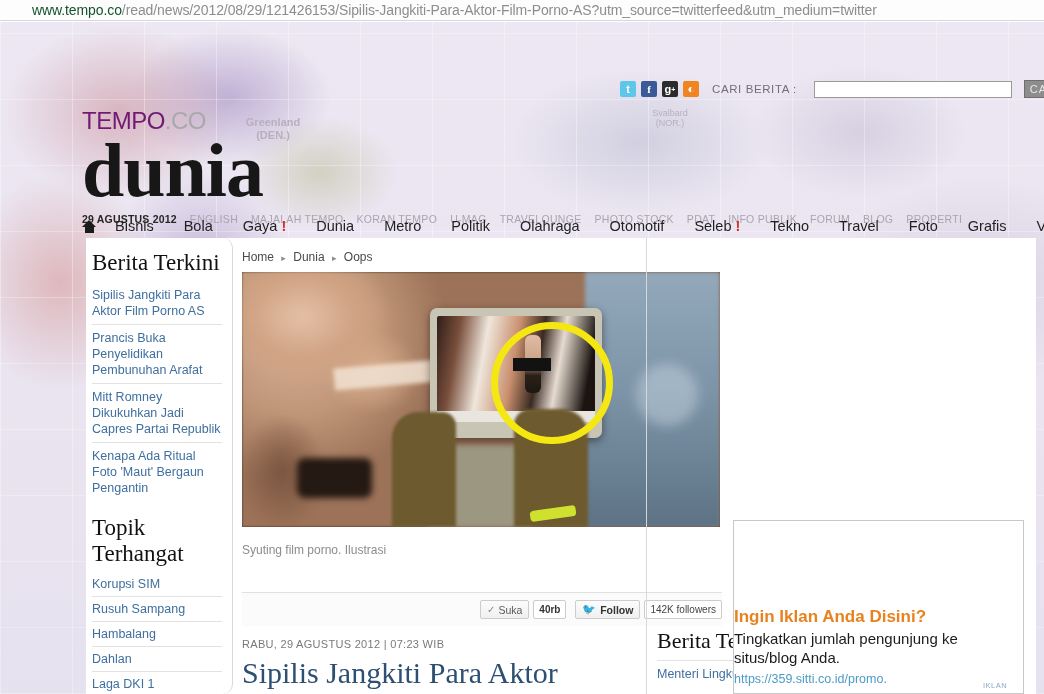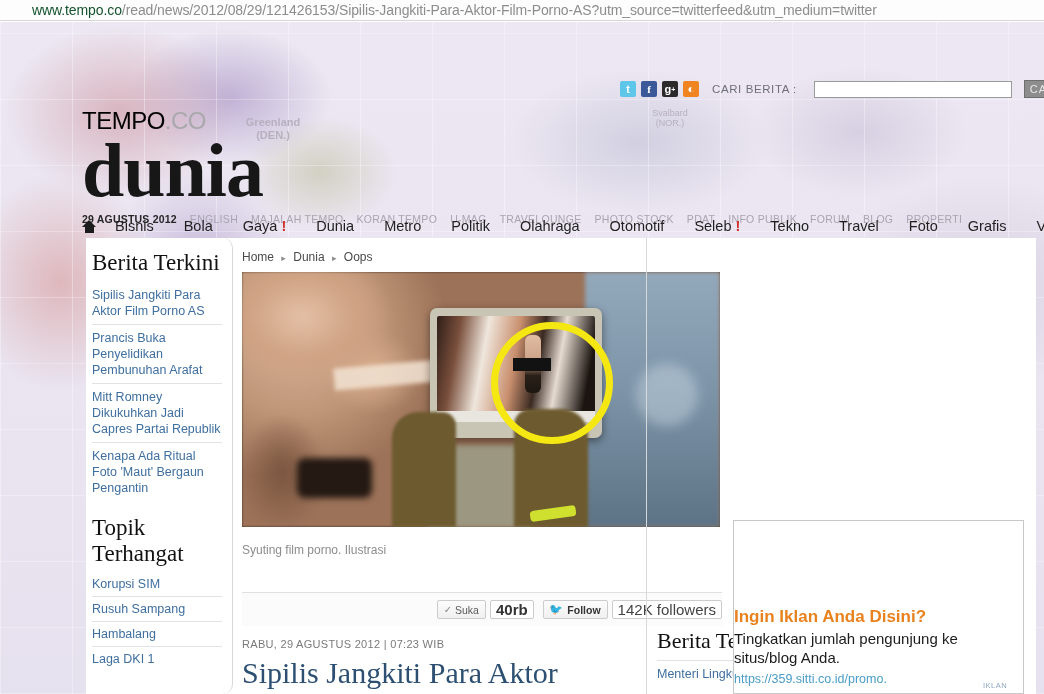--- a/index.html
+++ b/index.html
@@ -87,21 +87,21 @@
     color: #e8e8e8; font-size: 11px; letter-spacing: 1px;
     cursor: pointer; padding: 0; line-height: 16px;
     font-family: "Liberation Sans", sans-serif;
   }
 
   #brand { position: absolute; left: 82px; top: 85px; }
   #brand .tempo {
     font-size: 24px; letter-spacing: -0.5px;
     font-family: "Liberation Sans", sans-serif;
   }
-  #brand .tempo .t1 { color: #000000; font-weight: normal; }
+  #brand .tempo .t1 { color: #701a75; font-weight: normal; }
   #brand .tempo .t2 { color: #a9a9ad; }
   #brand .dunia {
     font-family: "Liberation Serif", serif;
     font-size: 76px; font-weight: bold; color: #171717;
     line-height: 0.88; margin-top: 2px; letter-spacing: -1px;
   }
 
   #daterow {
     position: absolute; left: 82px; top: 191px;
     display: flex; align-items: center; gap: 13px;
@@ -270,21 +270,21 @@
   }
   .fbbtn, .twbtn {
     display: flex; align-items: center; height: 19px;
     border: 1px solid #ccc; background: linear-gradient(#fcfcfc,#f0f0f0);
     font-size: 10.5px; color: #5a5a5a; padding: 0 6px; border-radius: 2px;
   }
   .fbbtn .chk { color: #888; margin-right: 3px; font-size: 10px; }
   .cnt {
     display: flex; align-items: center; height: 19px;
     border: 1px solid #ccc; background: #fff;
-    font-size: 15px; color: #333; padding: 0 5px;
+    font-size: 10px; color: #333; padding: 0 5px;
     border-radius: 2px; margin-left: 4px; font-weight: bold;
   }
   .cnt.plain { font-weight: normal; color: #444; }
   .twbtn { margin-left: 9px; font-weight: bold; color: #333; }
   .twbtn .bird { color: #4a9fd4; margin-right: 4px; font-size: 11px; }
 
   #artmeta {
     margin-top: 12px;
     font-size: 11px; color: #7a7a7a; letter-spacing: 0.3px;
   }
@@ -422,20 +422,23 @@
     <h2 class="side-h" style="margin-top:14px;">Topik Terhangat</h2>
     <ul class="side-list topics">
       <li>
           <a href="#">Korupsi SIM</a>
         </li>
       <li>
           <a href="#">Rusuh Sampang</a>
         </li>
       <li>
           <a href="#">Hambalang</a>
+        </li>
+      <li>
+          <a href="#">Dahlan</a>
         </li>
       <li>
           <a href="#">Laga DKI 1</a>
         </li>
     </ul>
   </aside>
 
   <div id="article">
 
     <div id="breadcrumb">

